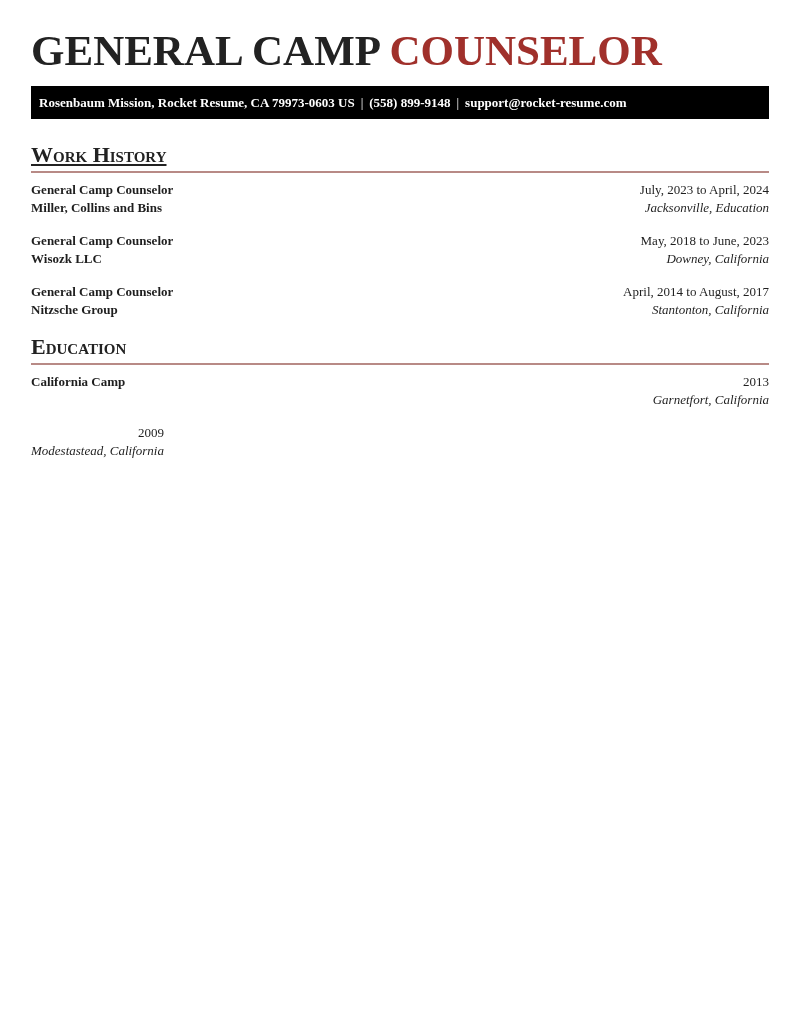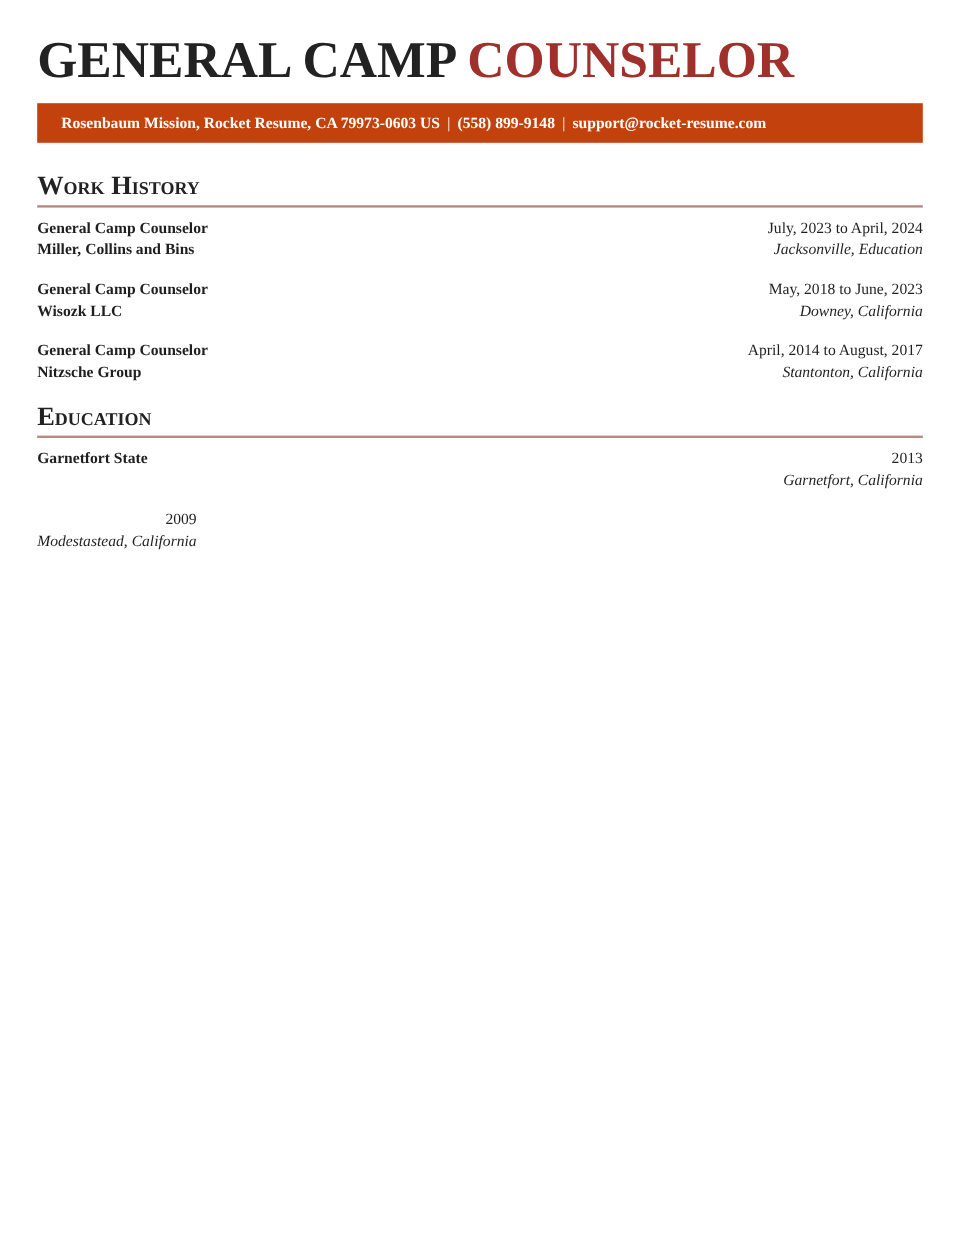--- a/index.html
+++ b/index.html
@@ -30,41 +30,41 @@
       color: #222222;
       white-space: nowrap;
     }
     .title .accent {
       color: #a0302b;
       margin-top: 20px;
     }
     .contact-bar {
       margin-top: 11px;
       height: 33px;
-      background: #c2410c;
+      background: #000000;
       color: #ffffff;
       font-size: 13px;
       font-weight: bold;
       line-height: 33px;
-      padding-left: 20px;
+      padding-left: 8px;
       white-space: nowrap;
     }
     .contact-bar .sep {
       padding: 0 6px;
       font-weight: normal;
     }
     .section-heading {
       margin: 0;
       font-size: 22px;
       font-weight: bold;
       font-variant: small-caps;
       color: #222222;
       line-height: 26px;
     }
-    .section-work { margin-top: 23px; }
+    .section-work { margin-top: 23px; text-decoration: underline; }
     .section-edu { margin-top: 13px; }
     .divider {
       height: 2px;
       background: #b88a86;
       margin-top: 3px;
       margin-bottom: 8px;
     }
     .entry {
       display: flex;
       justify-content: space-between;
@@ -133,21 +133,21 @@
       <div class="dates">April, 2014 to August, 2017</div>
       <div class="location">Stantonton, California</div>
     </div>
   </div>
 
   <h2 class="section-heading section-edu">Education</h2>
   <div class="divider"></div>
 
   <div class="entry">
     <div class="left">
-      <div class="line2">Garnetfort State</div>
+      <div class="line2">California Camp</div>
     </div>
     <div class="right">
       <div class="dates">2013</div>
       <div class="location">Garnetfort, California</div>
     </div>
   </div>
 
   <div class="entry">
     <div class="right">
       <div class="dates">2009</div>

